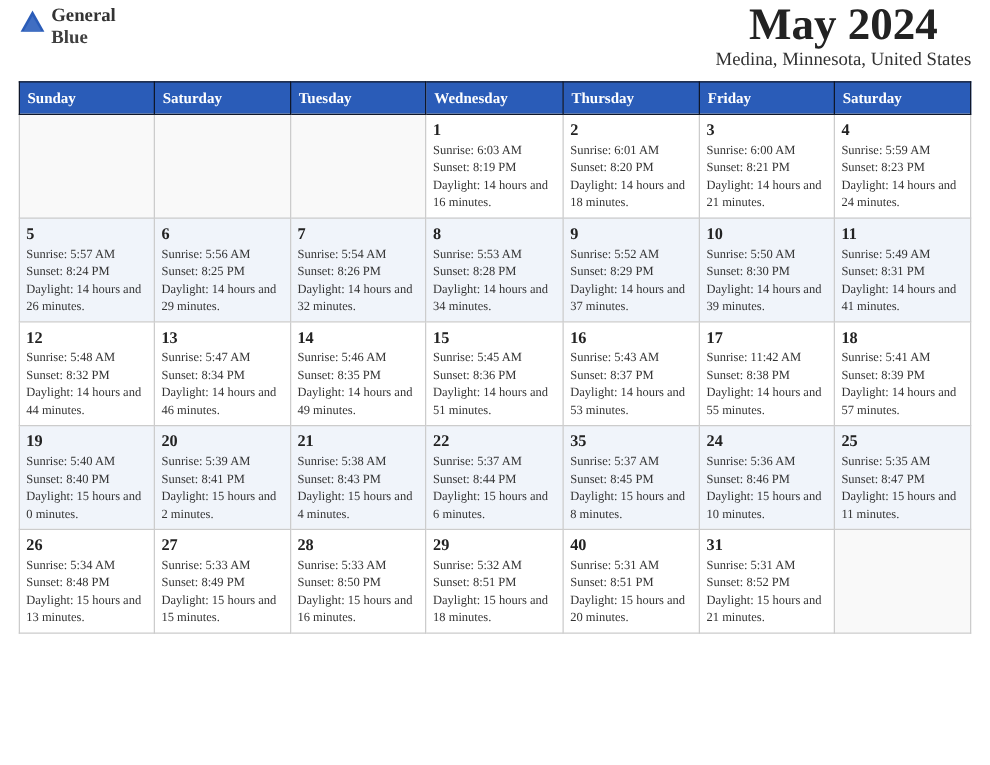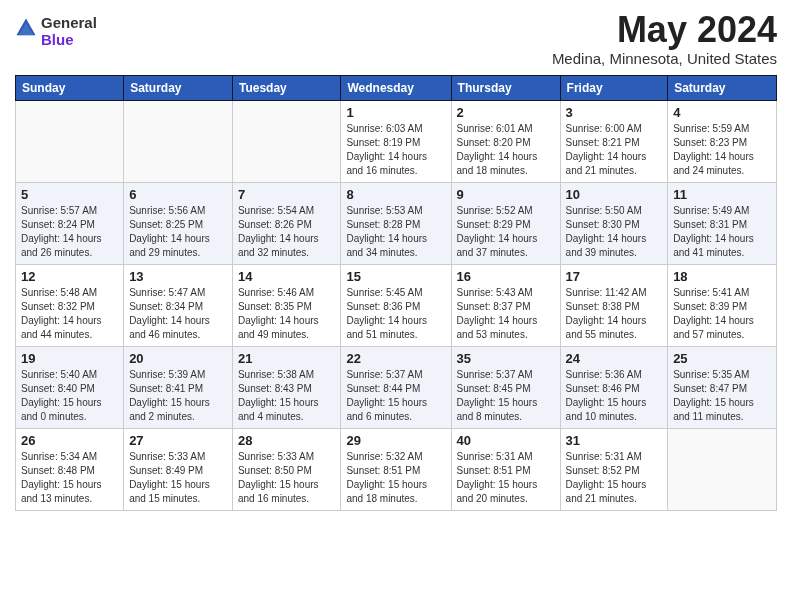--- a/index.html
+++ b/index.html
@@ -6,21 +6,22 @@
     body {
       font-family: Arial, sans-serif;
       background: #fff;
       width: 792px;
       min-height: 612px;
       overflow: hidden;
     }
     .page {
       width: 792px;
       background: #fff;
-      padding: 10px 15px 10px 15px;
+      padding: 0 15px 10px 15px;
+      font-family: Liberation Serif, serif;
     }
     .header {
       display: flex;
       justify-content: space-between;
       align-items: flex-start;
       margin-bottom: 8px;
     }
     .logo {
       display: flex;
       align-items: center;
@@ -32,36 +33,37 @@
       line-height: 1.1;
     }
     .logo-general {
       font-size: 15px;
       font-weight: bold;
       color: #333;
     }
     .logo-blue {
       font-size: 15px;
       font-weight: bold;
-      color: #6d28d9;
+      color: #404040;
     }
     .logo-icon {
       width: 22px;
       height: 22px;
       margin-right: 4px;
       margin-top: -8px;
     }
     .title-block {
       text-align: right;
     }
     .month-title {
       font-size: 36px;
       font-weight: bold;
       color: #222;
       line-height: 1.1;
+      text-align: center;
     }
     .location-title {
       font-size: 15px;
       color: #333;
       font-weight: normal;
     }
     .calendar {
       width: 100%;
       border-collapse: collapse;
       border: 1px solid #ccc;

